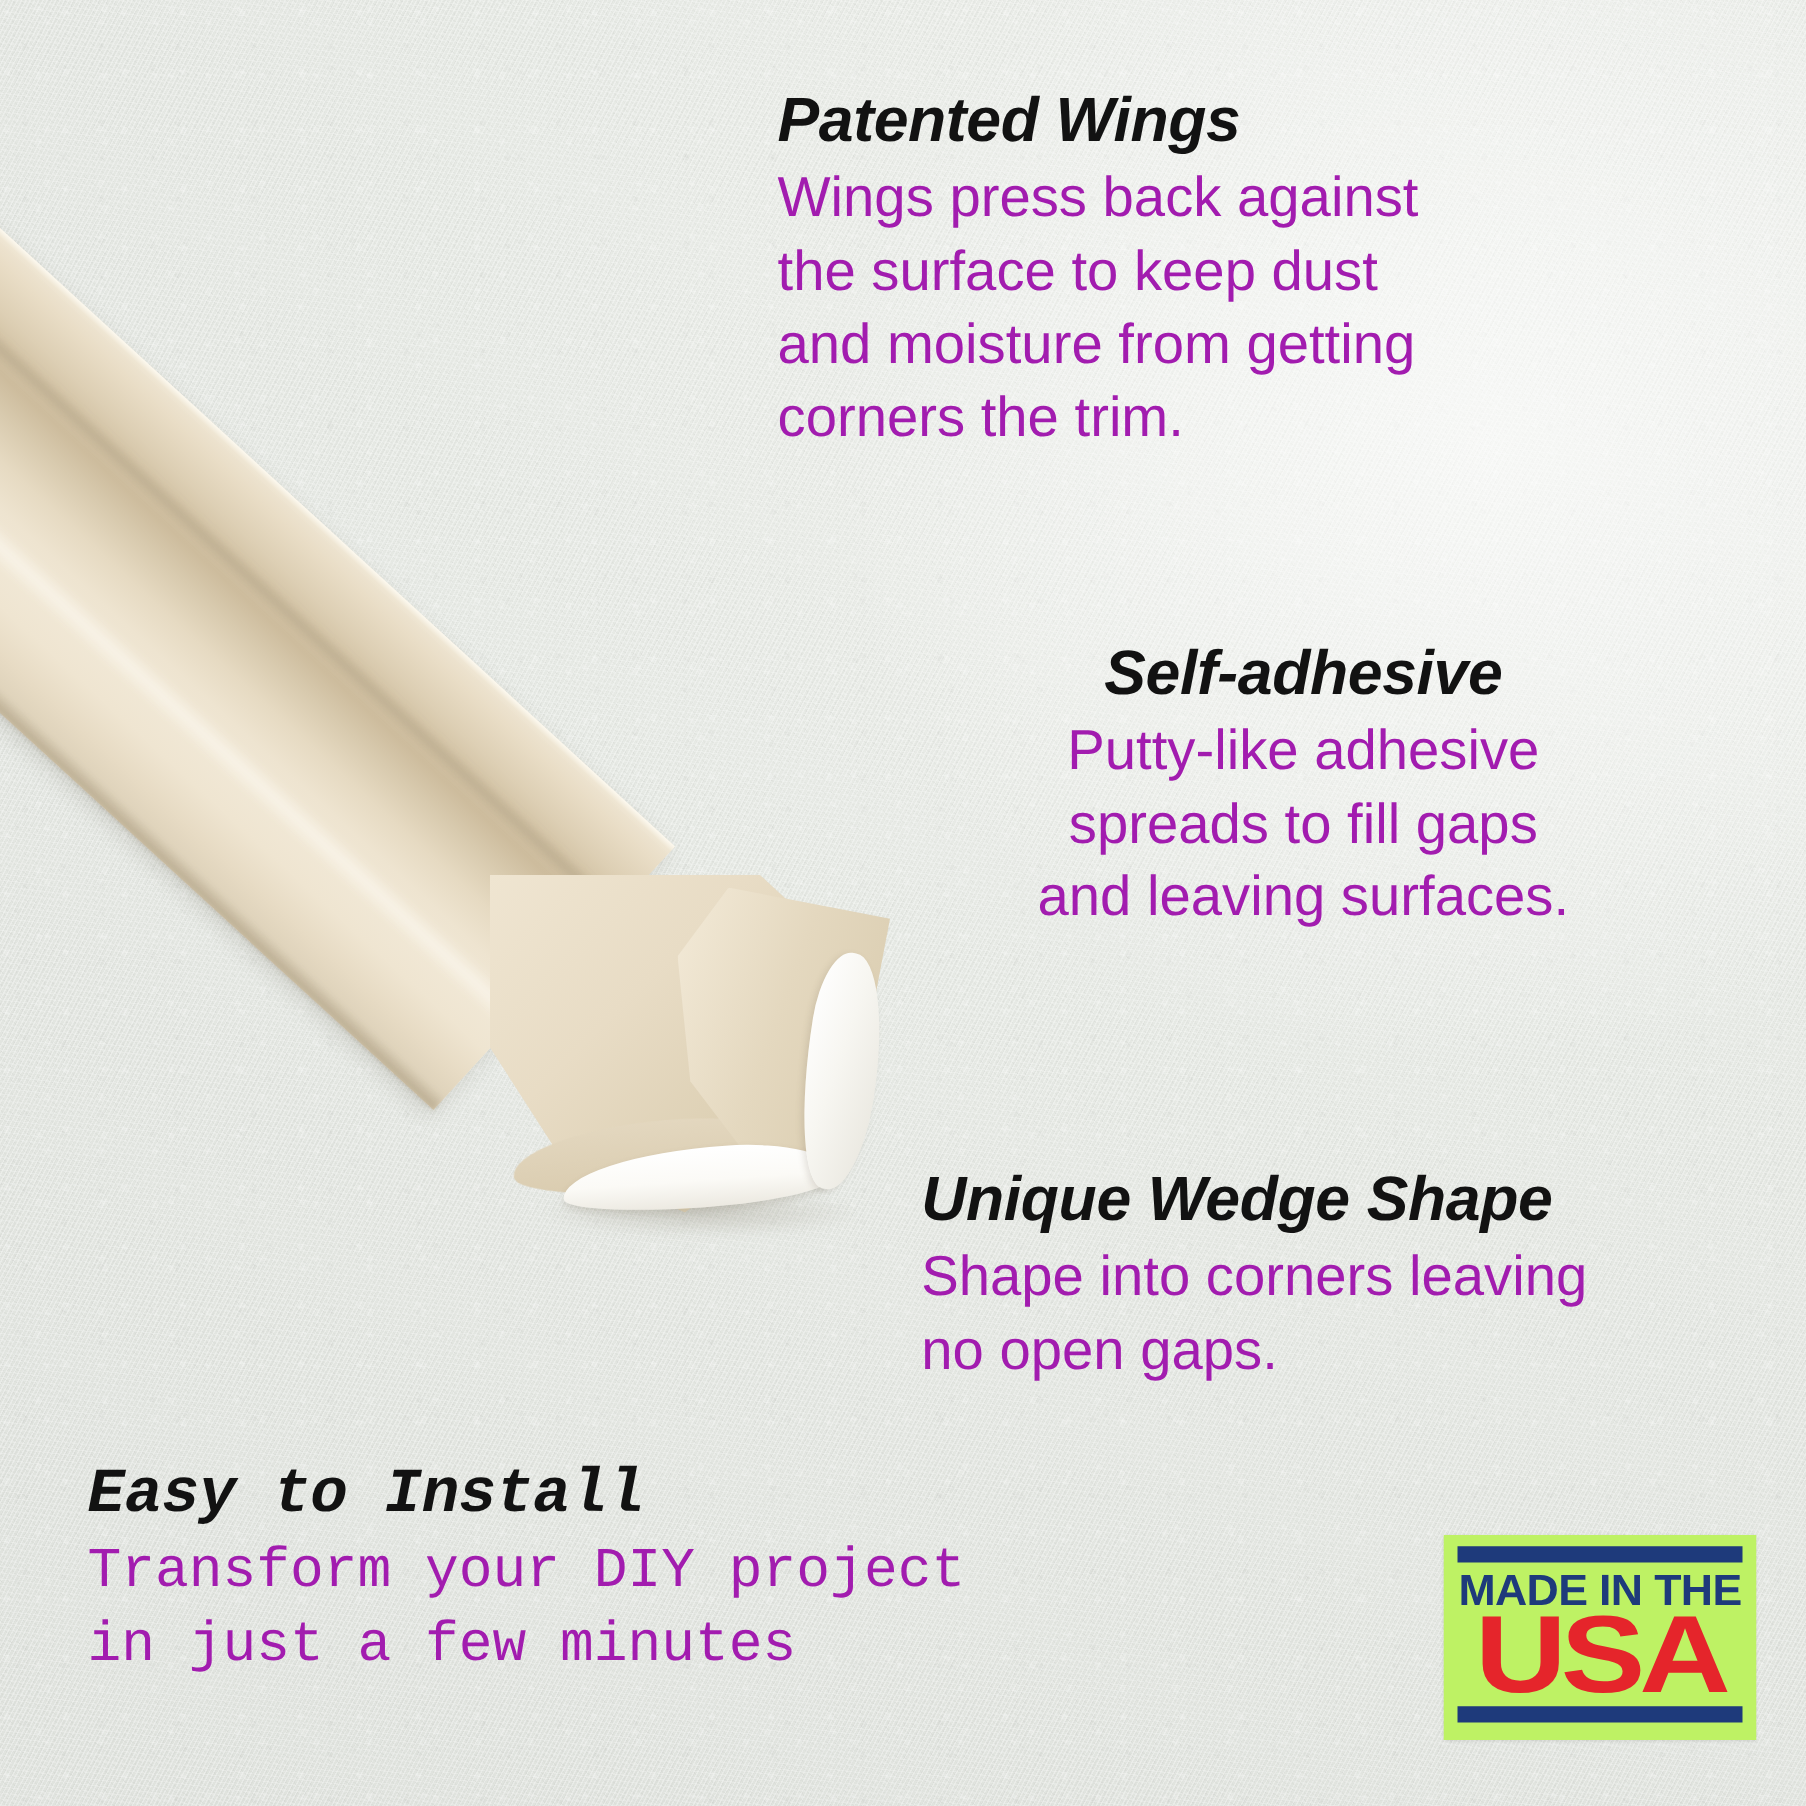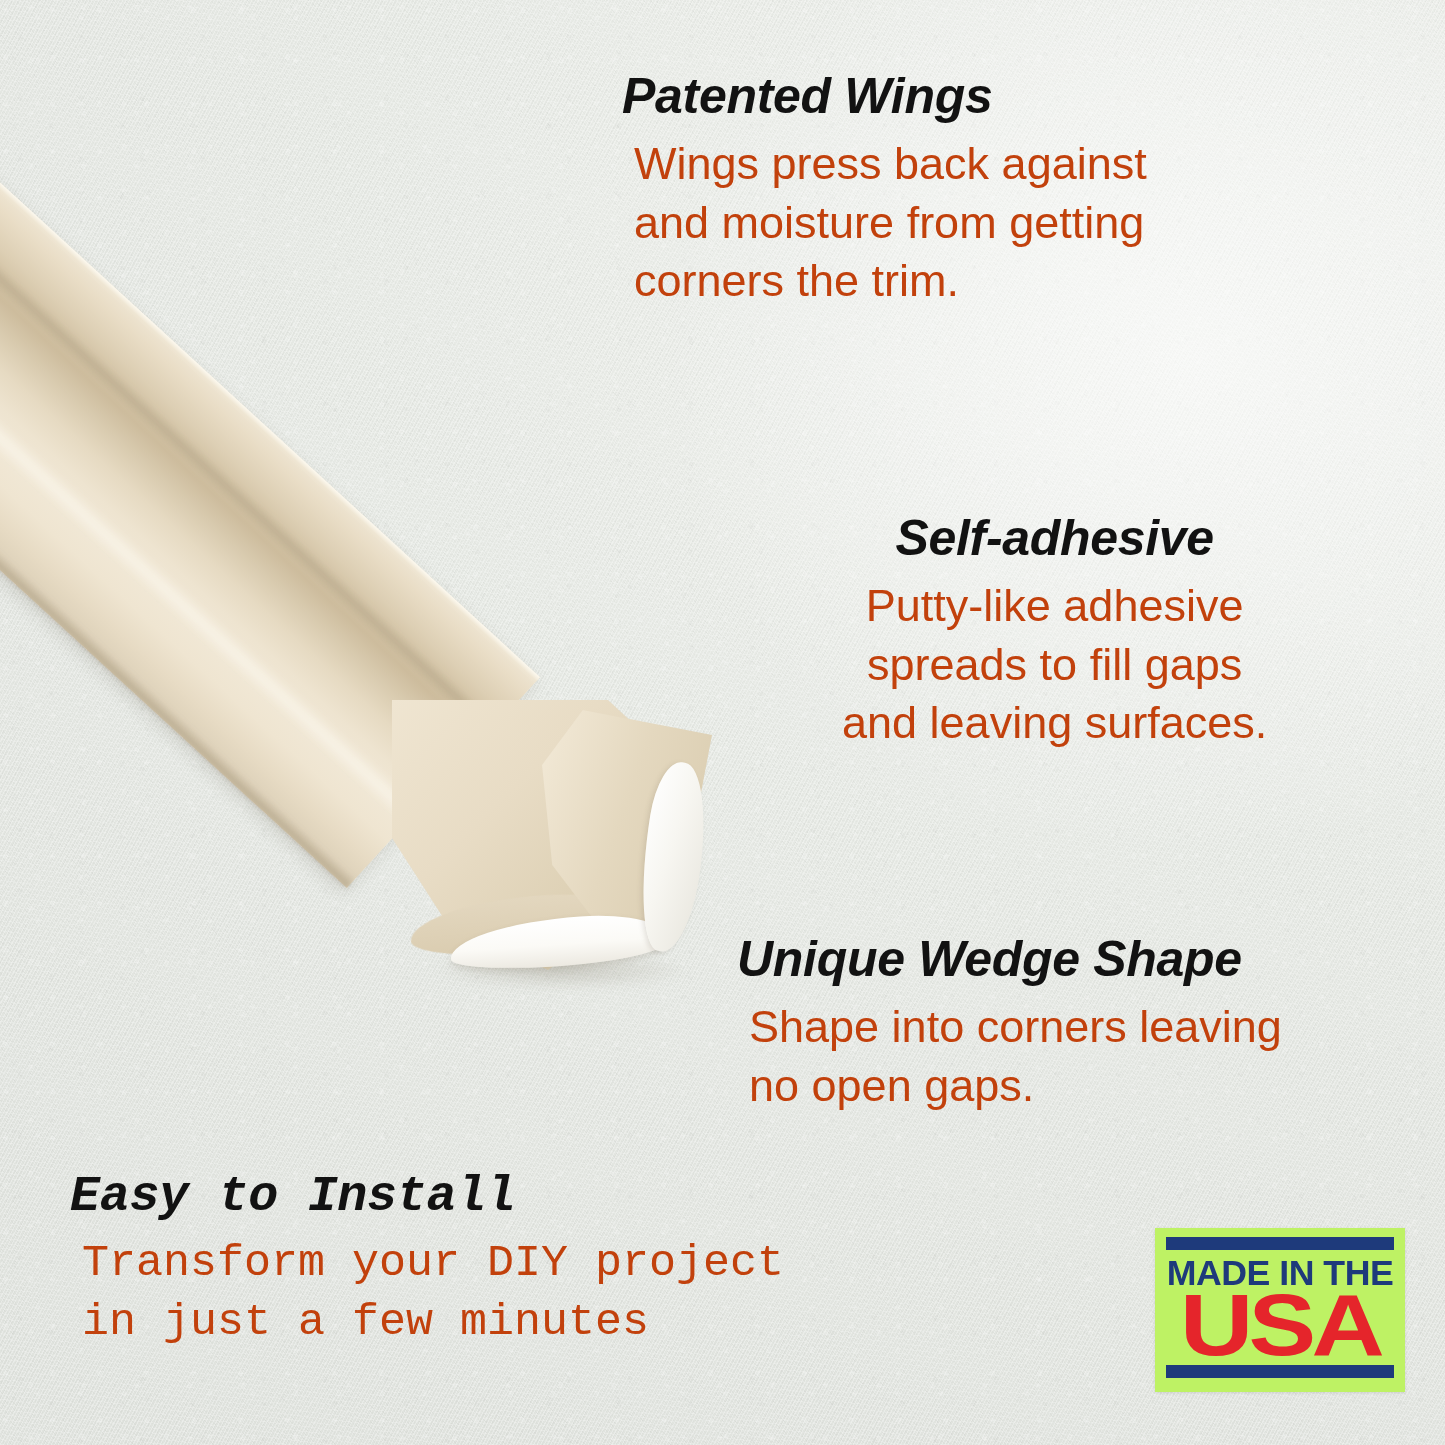--- a/index.html
+++ b/index.html
@@ -184,22 +184,22 @@
     font-size: 50px;
     line-height: 1.06;
     letter-spacing: -.3px;
     margin: 0 0 6px 0;
     white-space: nowrap;
     color: #121212;
   }
   .f-body {
     font-size: 45px;
     line-height: 1.30;
-    margin: 12px;
-    color: #c2410c;
+    margin: 0;
+    color: #a21caf;
   }
   .f-body span { display: block; white-space: nowrap; }
 
   #feat-wings   { left: 622px; top: 70px;   }
   #feat-adh     { left: 830px; top: 512px;  text-align: center; }
   #feat-adh .f-title { font-size: 50px; }
   #feat-wedge   { left: 737px; top: 933px;  }
   #feat-easy    { left: 70px;  top: 1170px; font-family: Liberation Mono, monospace; }
 
   
@@ -267,20 +267,21 @@
       <div class="tip-fold"></div>
       <div class="tip-liner-bottom"></div>
       <div class="tip-liner-right"></div>
     </div>
   </div>
 
   <div class="feature" id="feat-wings">
     <div class="f-title">Patented Wings</div>
     <div class="f-body">
       <span>Wings press back against</span>
+      <span>the surface to keep dust</span>
       <span>and moisture from getting</span>
       <span>corners the trim.</span>
     </div>
   </div>
 
   <div class="feature" id="feat-adh">
     <div class="f-title">Self-adhesive</div>
     <div class="f-body">
       <span>Putty-like adhesive</span>
       <span>spreads to fill gaps</span>

